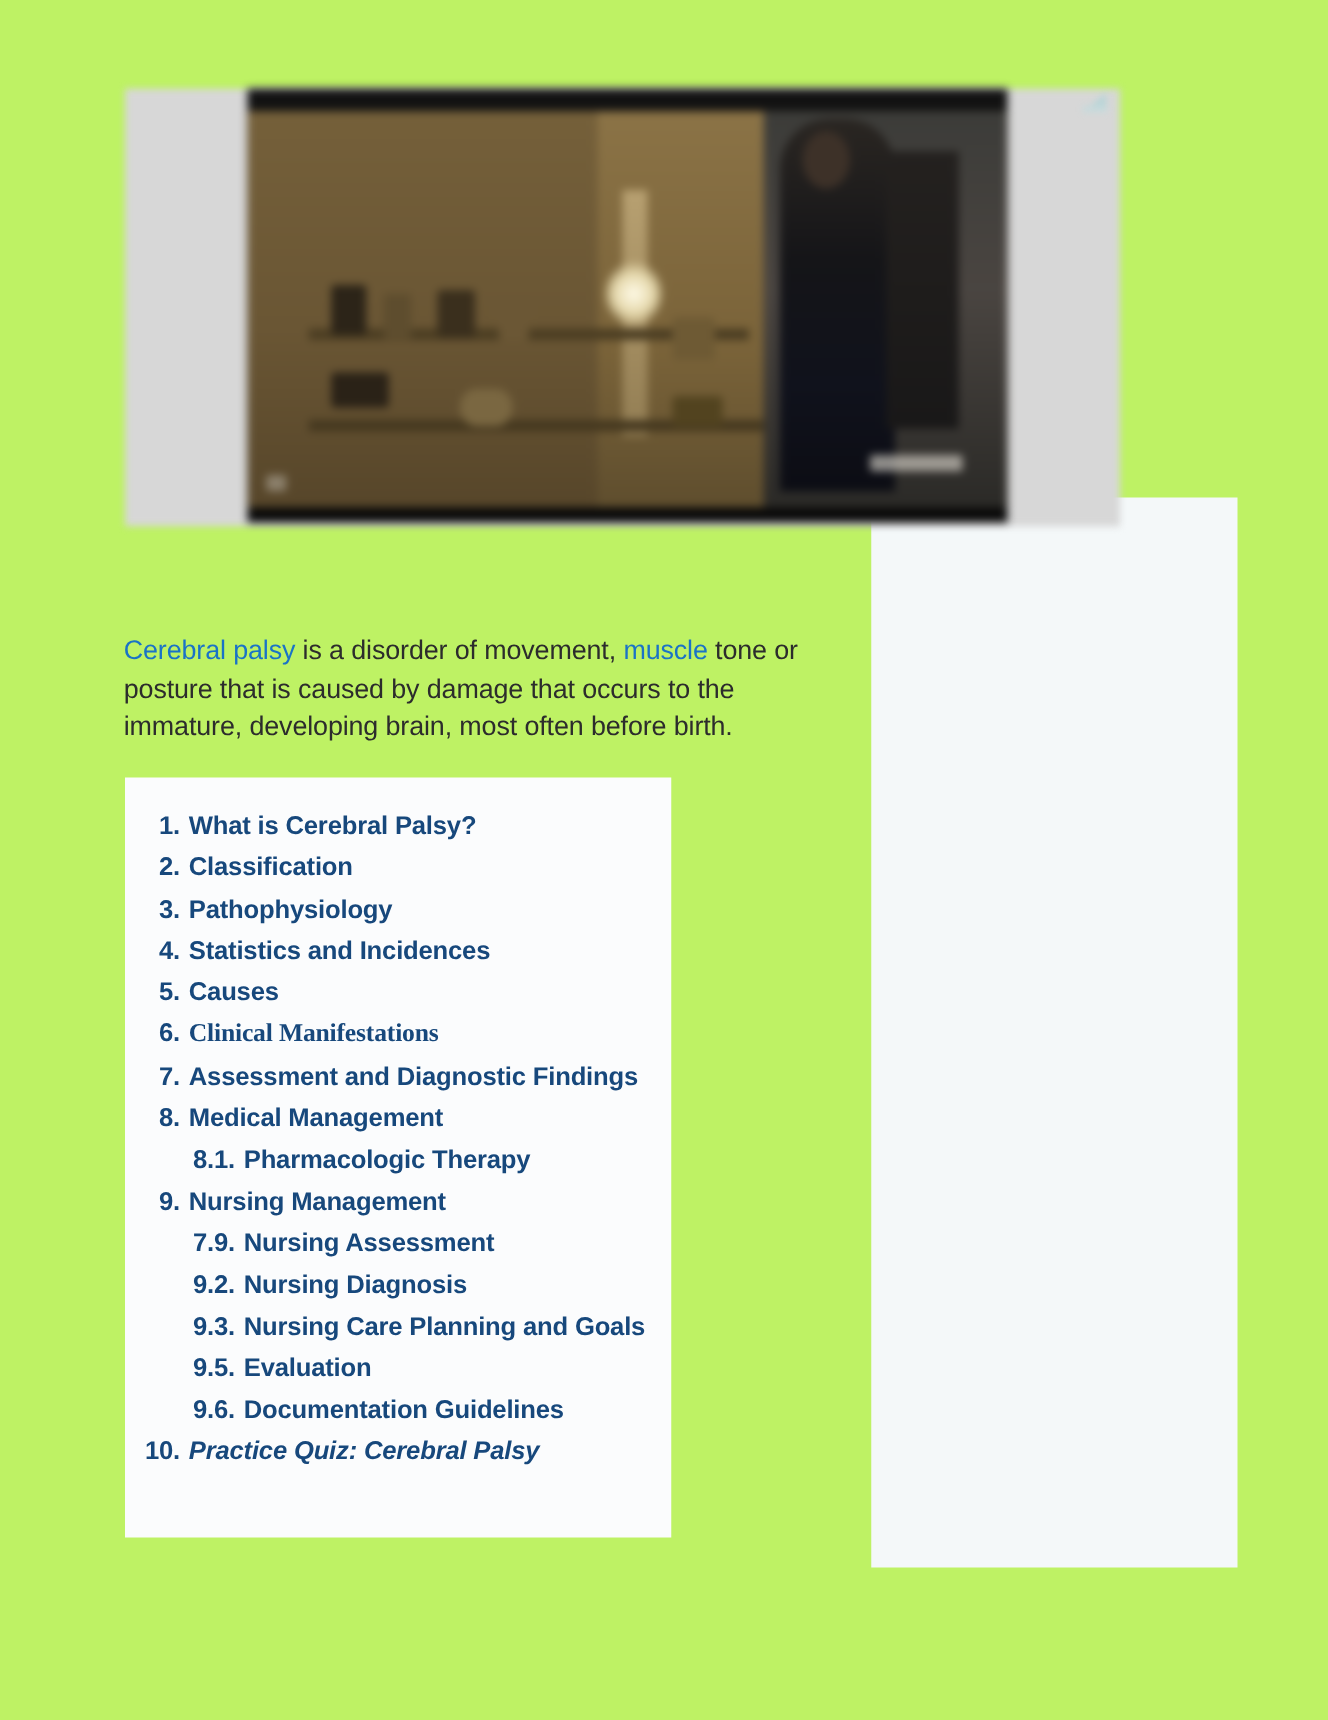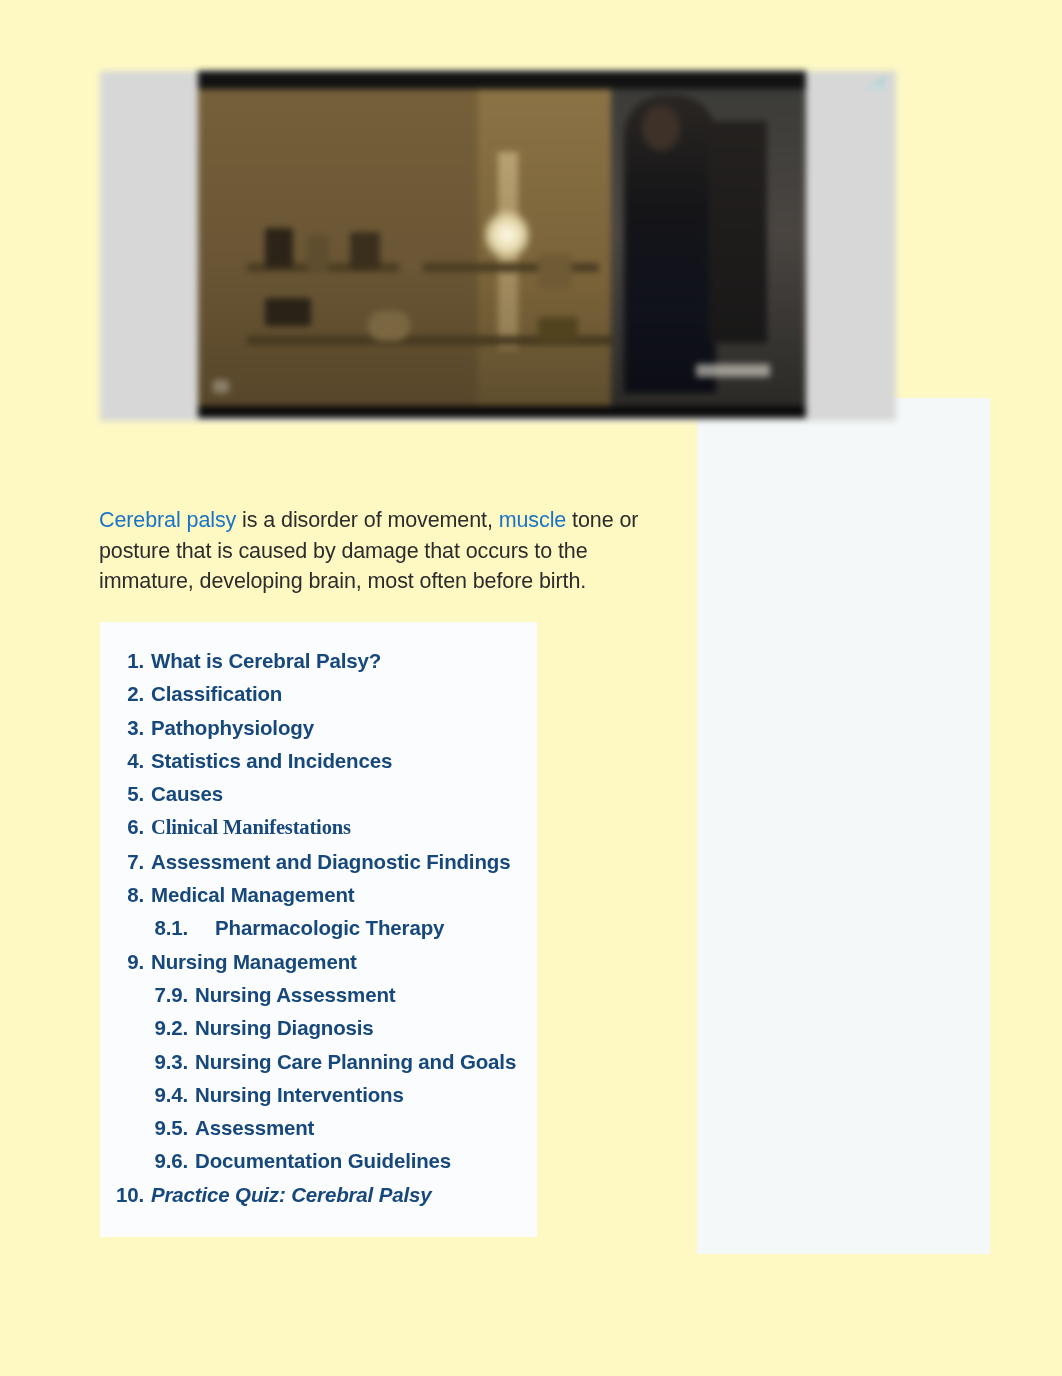--- a/index.html
+++ b/index.html
@@ -14,21 +14,21 @@
     height: 1376px;
     position: relative;
     font-family: "Liberation Sans", sans-serif;
     overflow: hidden;
   }
 
   
   .page {
     position: absolute;
     inset: 0;
-    background: #fef9c3;
+    background: #bef264;
   }
 
   
   .side-panel {
     position: absolute;
     left: 697px;
     top: 398px;
     width: 293px;
     height: 856px;
     background: #f4f8f9;
@@ -305,45 +305,41 @@
         <li class="toc-item lvl1">
           <span class="num">7.</span>
           <a class="label" href="#" style="color: inherit; text-decoration: none;">Assessment and Diagnostic Findings</a>
         </li>
         <li class="toc-item lvl1">
           <span class="num">8.</span>
           <a class="label" href="#" style="color: inherit; text-decoration: none;">Medical Management</a>
         </li>
         <li class="toc-item lvl2">
           <span class="num">8.1.</span>
-          <a class="label" href="#" style="color: inherit; text-decoration: none; margin-left: 20px;">Pharmacologic Therapy</a>
+          <a class="label" href="#" style="color: inherit; text-decoration: none;">Pharmacologic Therapy</a>
         </li>
         <li class="toc-item lvl1">
           <span class="num">9.</span>
           <a class="label" href="#" style="color: inherit; text-decoration: none;">Nursing Management</a>
         </li>
         <li class="toc-item lvl2">
           <span class="num">7.9.</span>
           <a class="label" href="#" style="color: inherit; text-decoration: none;">Nursing Assessment</a>
         </li>
         <li class="toc-item lvl2">
           <span class="num">9.2.</span>
           <a class="label" href="#" style="color: inherit; text-decoration: none;">Nursing Diagnosis</a>
         </li>
         <li class="toc-item lvl2">
           <span class="num">9.3.</span>
           <a class="label" href="#" style="color: inherit; text-decoration: none;">Nursing Care Planning and Goals</a>
         </li>
         <li class="toc-item lvl2">
-          <span class="num">9.4.</span>
-          <a class="label" href="#" style="color: inherit; text-decoration: none;">Nursing Interventions</a>
-        </li>
-        <li class="toc-item lvl2">
           <span class="num">9.5.</span>
-          <a class="label" href="#" style="color: inherit; text-decoration: none;">Assessment</a>
+          <a class="label" href="#" style="color: inherit; text-decoration: none;">Evaluation</a>
         </li>
         <li class="toc-item lvl2">
           <span class="num">9.6.</span>
           <a class="label" href="#" style="color: inherit; text-decoration: none;">Documentation Guidelines</a>
         </li>
         <li class="toc-item lvl1">
           <span class="num">10.</span>
           <a class="label" href="#" style="color: inherit; text-decoration: none; font-style: italic;">Practice Quiz: Cerebral Palsy</a>
         </li>
       </ol>

